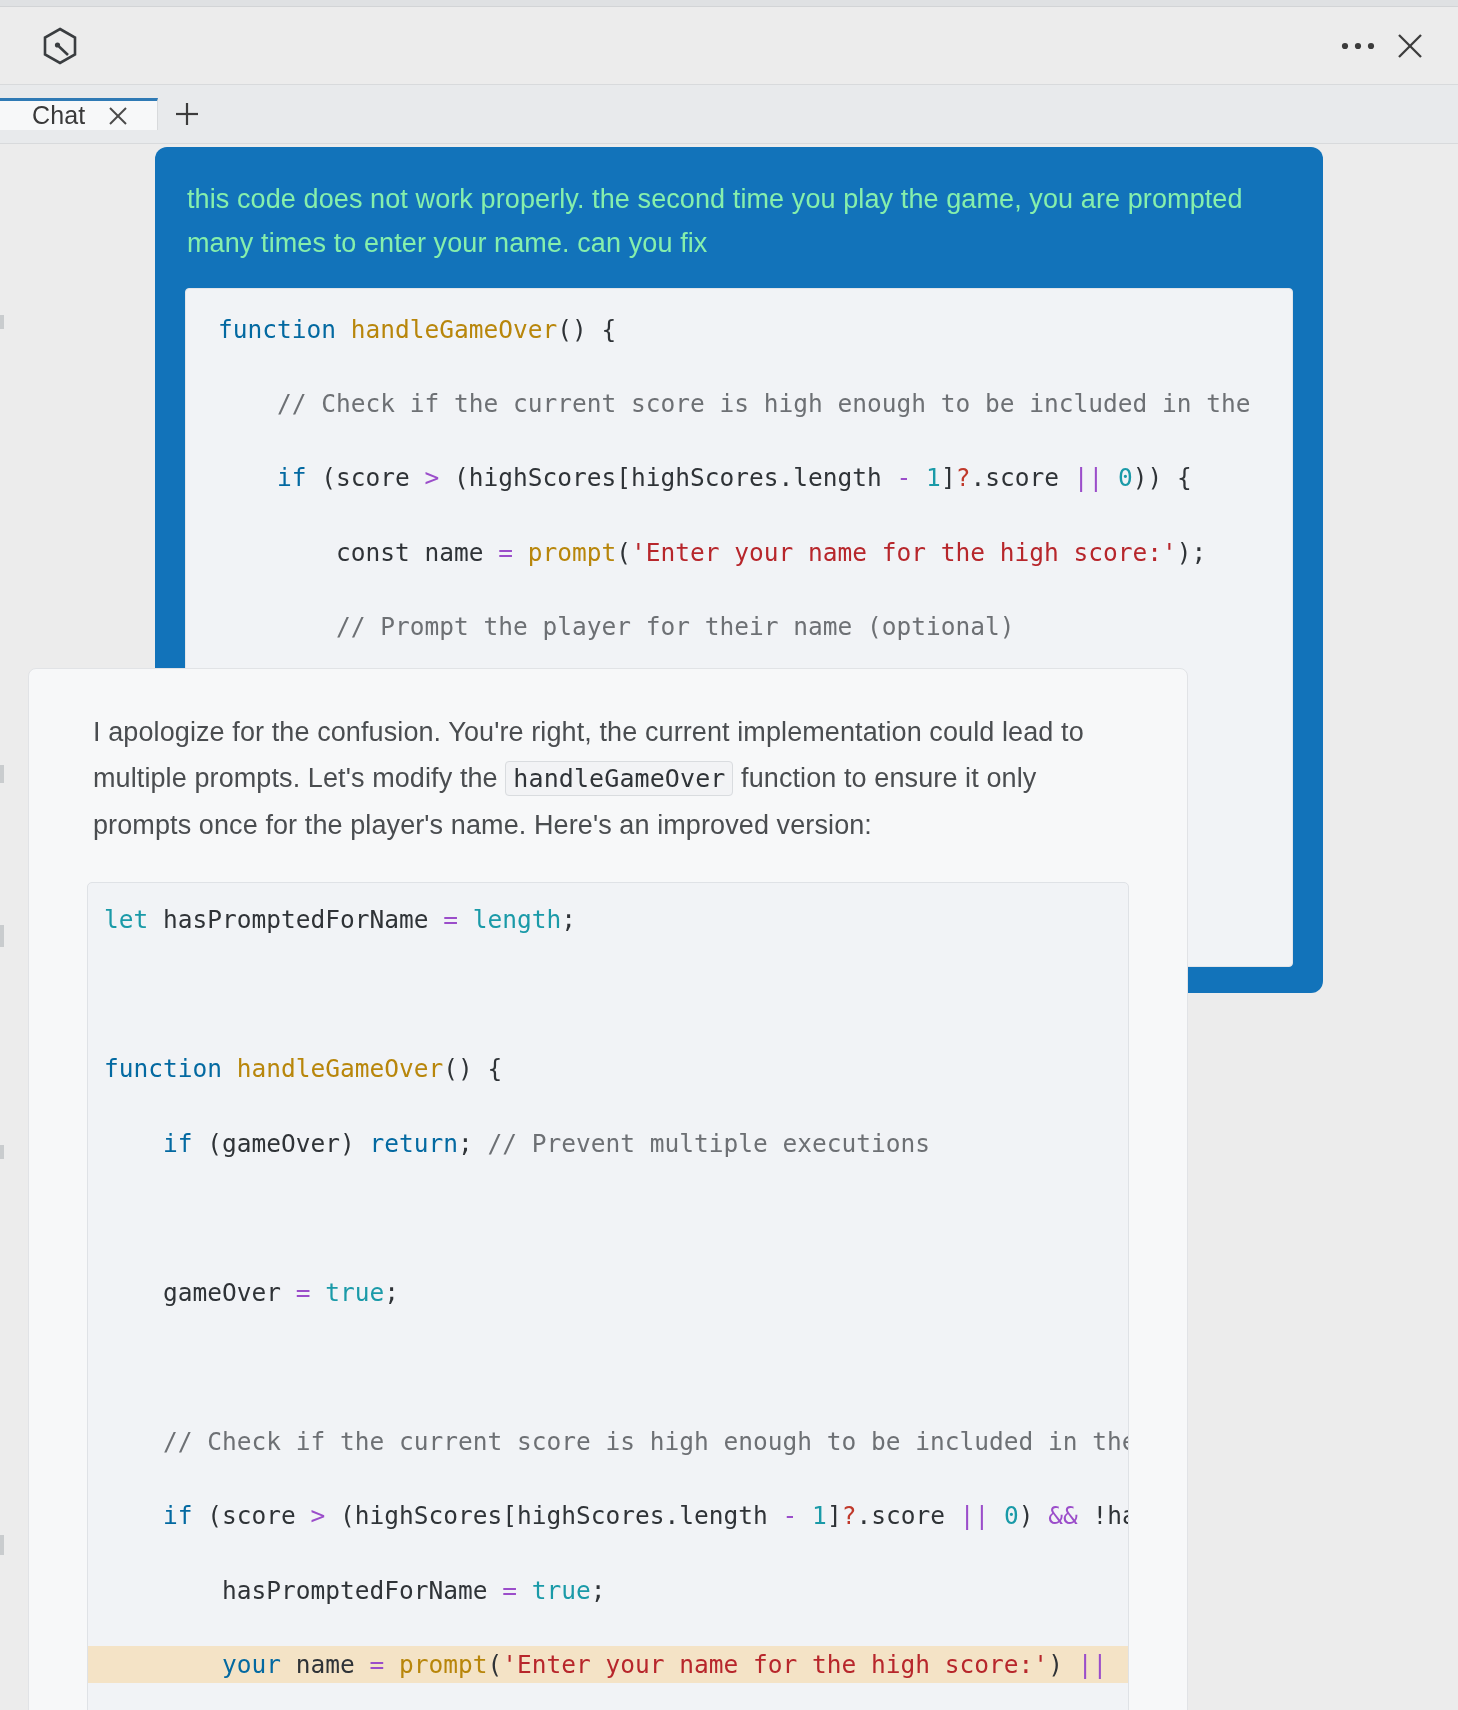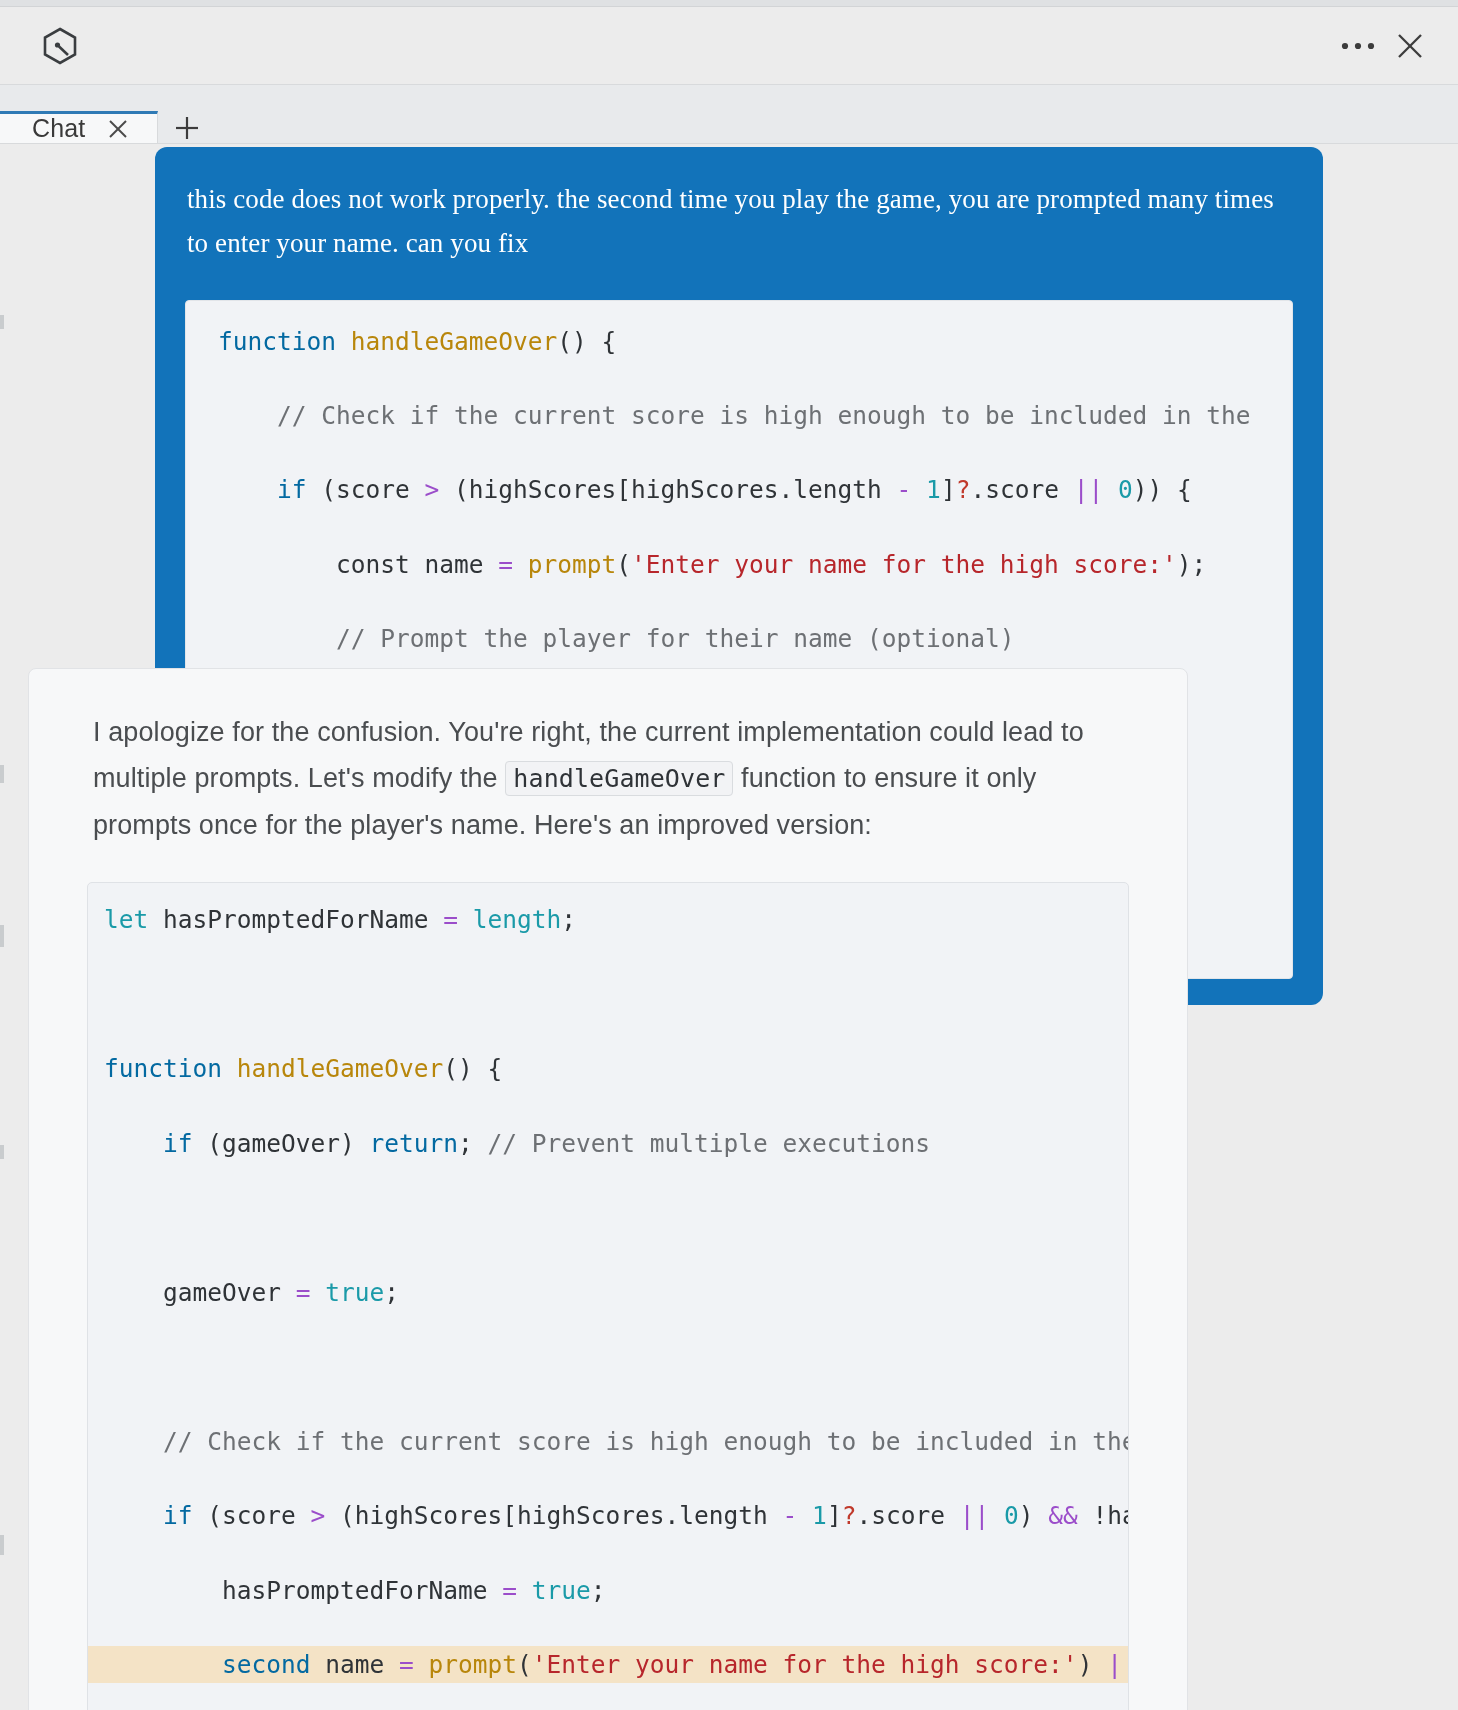--- a/index.html
+++ b/index.html
@@ -29,21 +29,21 @@
   .app-logo { width: 44px; height: 44px; margin-left: 14px; display:block; }
   .titlebar-spacer { flex: 1 1 auto; }
   .win-btn {
     width: 52px; height: 52px; display: flex; align-items: center; justify-content: center;
     color: #3c3c3c; cursor: default;
   }
   .win-btn svg { display: block; }
 
   
   .tabbar {
-    height: 59px; background: #e8eaec; display: flex; align-items: flex-end;
+    height: 59px; background: #e8eaec; display: flex; align-items: center;
     border-bottom: 1px solid #d8dadc; position: relative;
   }
   .tab {
     display: flex; align-items: center; gap: 20px;
     padding: 0 26px 0 32px;
     background: #f7f8f9;
     border-top: 3px solid #2f7ab5;
     border-right: 1px solid #d8dadc;
     min-width: 150px;
     position: relative;
@@ -65,22 +65,22 @@
   .edge-mark { position:absolute; left:0; width:4px; background:#c9ccce; }
 
   
   .user-bubble {
     position: absolute; left: 155px; right: 135px; top: 2px;
     background: #1273ba; border-radius: 12px;
     padding: 30px 30px 26px 30px;
     color: #ffffff;
   }
   .user-text {
-    font-size: 27px; line-height: 1.64; color: #ffffff;
-    margin: 0 0 34px 2px; letter-spacing: .1px; font-family: Liberation Serif, serif;
+    font-size: 27px; line-height: 1.64; color: #86efac;
+    margin: 0 0 22px 2px; letter-spacing: .1px;
   }
 
   .code-plain {
     background: #f1f3f6; border: 1px solid #e2e5e9; border-radius: 4px;
     padding: 22px 18px 22px 16px;
     font-family: "DejaVu Sans Mono", monospace;
     font-size: 24.5px; line-height: 1.52;
     color: #2f3337;
     white-space: pre; overflow: hidden;
   }
@@ -207,21 +207,21 @@
         <div class="codeblock-body" id="assistant-code"><span class="cl"><span class="t-num">let</span><span class="t-pl"> hasPromptedForName </span><span class="t-op">=</span><span class="t-pl"> </span><span class="t-num">length</span><span class="t-pl">;</span></span>
 <span class="cl"><span class="t-pl"> </span></span>
 <span class="cl"><span class="t-kw">function</span><span class="t-pl"> </span><span class="t-fn">handleGameOver</span><span class="t-pl">() {</span></span>
 <span class="cl"><span class="t-pl">    </span><span class="t-kw">if</span><span class="t-pl"> (gameOver) </span><span class="t-kw">return</span><span class="t-pl">; </span><span class="t-com">// Prevent multiple executions</span></span>
 <span class="cl"><span class="t-pl"> </span></span>
 <span class="cl"><span class="t-pl">    gameOver </span><span class="t-op">=</span><span class="t-pl"> </span><span class="t-num">true</span><span class="t-pl">;</span></span>
 <span class="cl"><span class="t-pl"> </span></span>
 <span class="cl"><span class="t-com">    // Check if the current score is high enough to be included in the</span></span>
 <span class="cl"><span class="t-pl">    </span><span class="t-kw">if</span><span class="t-pl"> (score </span><span class="t-op">&gt;</span><span class="t-pl"> (highScores[highScores.length </span><span class="t-op">-</span><span class="t-pl"> </span><span class="t-num">1</span><span class="t-pl">]</span><span class="t-q">?</span><span class="t-pl">.score </span><span class="t-op">||</span><span class="t-pl"> </span><span class="t-num">0</span><span class="t-pl">) </span><span class="t-op">&amp;&amp;</span><span class="t-pl"> !ha</span></span>
 <span class="cl"><span class="t-pl">        hasPromptedForName </span><span class="t-op">=</span><span class="t-pl"> </span><span class="t-num">true</span><span class="t-pl">;</span></span>
-<span class="cl hl"><span class="t-pl">        </span><span class="t-kw">second</span><span class="t-pl"> name </span><span class="t-op">=</span><span class="t-pl"> </span><span class="t-fn">prompt</span><span class="t-pl">(</span><span class="t-str">'Enter your name for the high score:'</span><span class="t-pl">) </span><span class="t-op">||</span></span>
+<span class="cl hl"><span class="t-pl">        </span><span class="t-kw">your</span><span class="t-pl"> name </span><span class="t-op">=</span><span class="t-pl"> </span><span class="t-fn">prompt</span><span class="t-pl">(</span><span class="t-str">'Enter your name for the high score:'</span><span class="t-pl">) </span><span class="t-op">||</span></span>
 
 
 </div>
 
       </div>
 
     </div>
 
   </div>
 </div>

